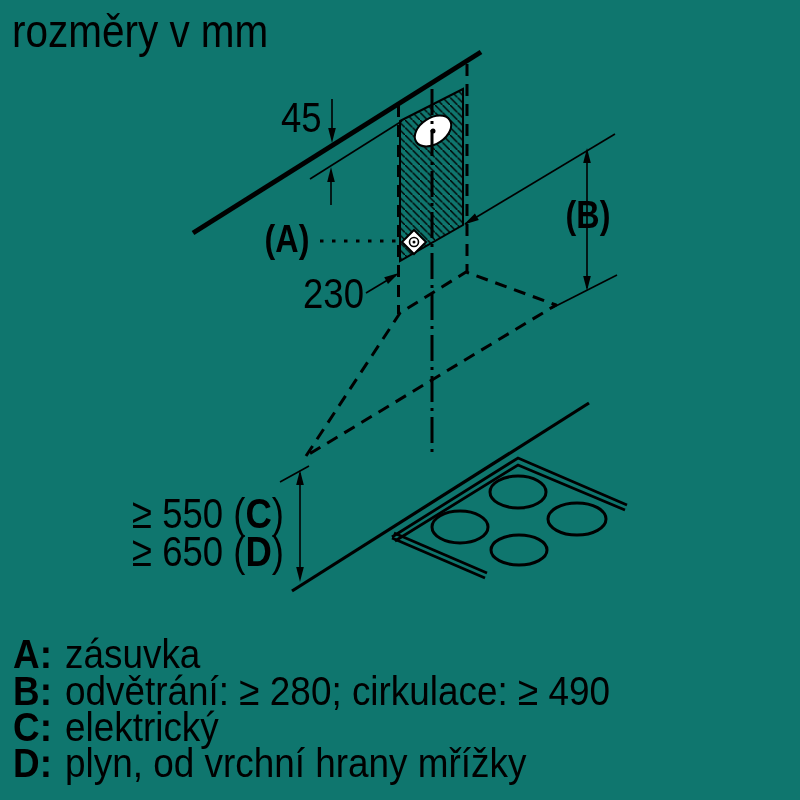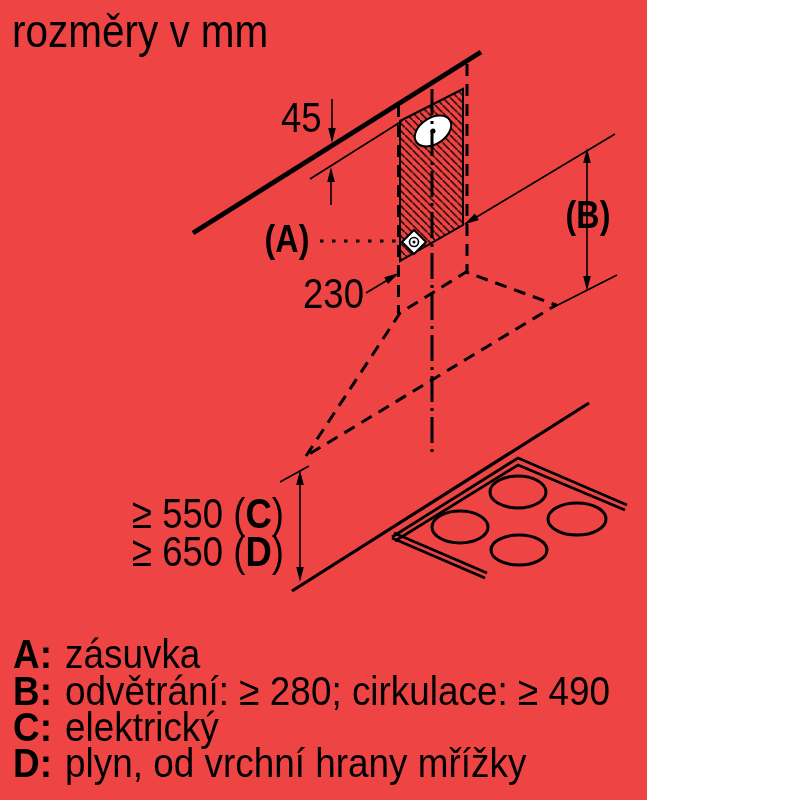--- a/index.html
+++ b/index.html
@@ -1,16 +1,16 @@
 <!DOCTYPE html>
 <html><head>
 <meta charset="utf-8">
 <style>
   html,body{margin:0;padding:0;background:#ffffff;}
-  .stage{position:relative;width:647px;height:800px;background:#ef4444;overflow:hidden;}
+  .stage{position:relative;width:800px;height:800px;background:#0f766e;overflow:hidden;}
   svg{position:absolute;left:0;top:0;}
   svg text{font-family:"Liberation Sans", sans-serif;fill:#000;}
   .ln{stroke:#000;fill:none;}
   .w1{stroke-width:1.6;}
   .w3{stroke-width:3;}
   .thick{stroke-width:5;}
   .ctop{stroke-width:3.2;}
   .dash{stroke-dasharray:12 8;}
   .cdash{stroke-dasharray:26 6 3 6;}
   .dots{stroke-dasharray:3.5 8.5;stroke-width:3.2;}

